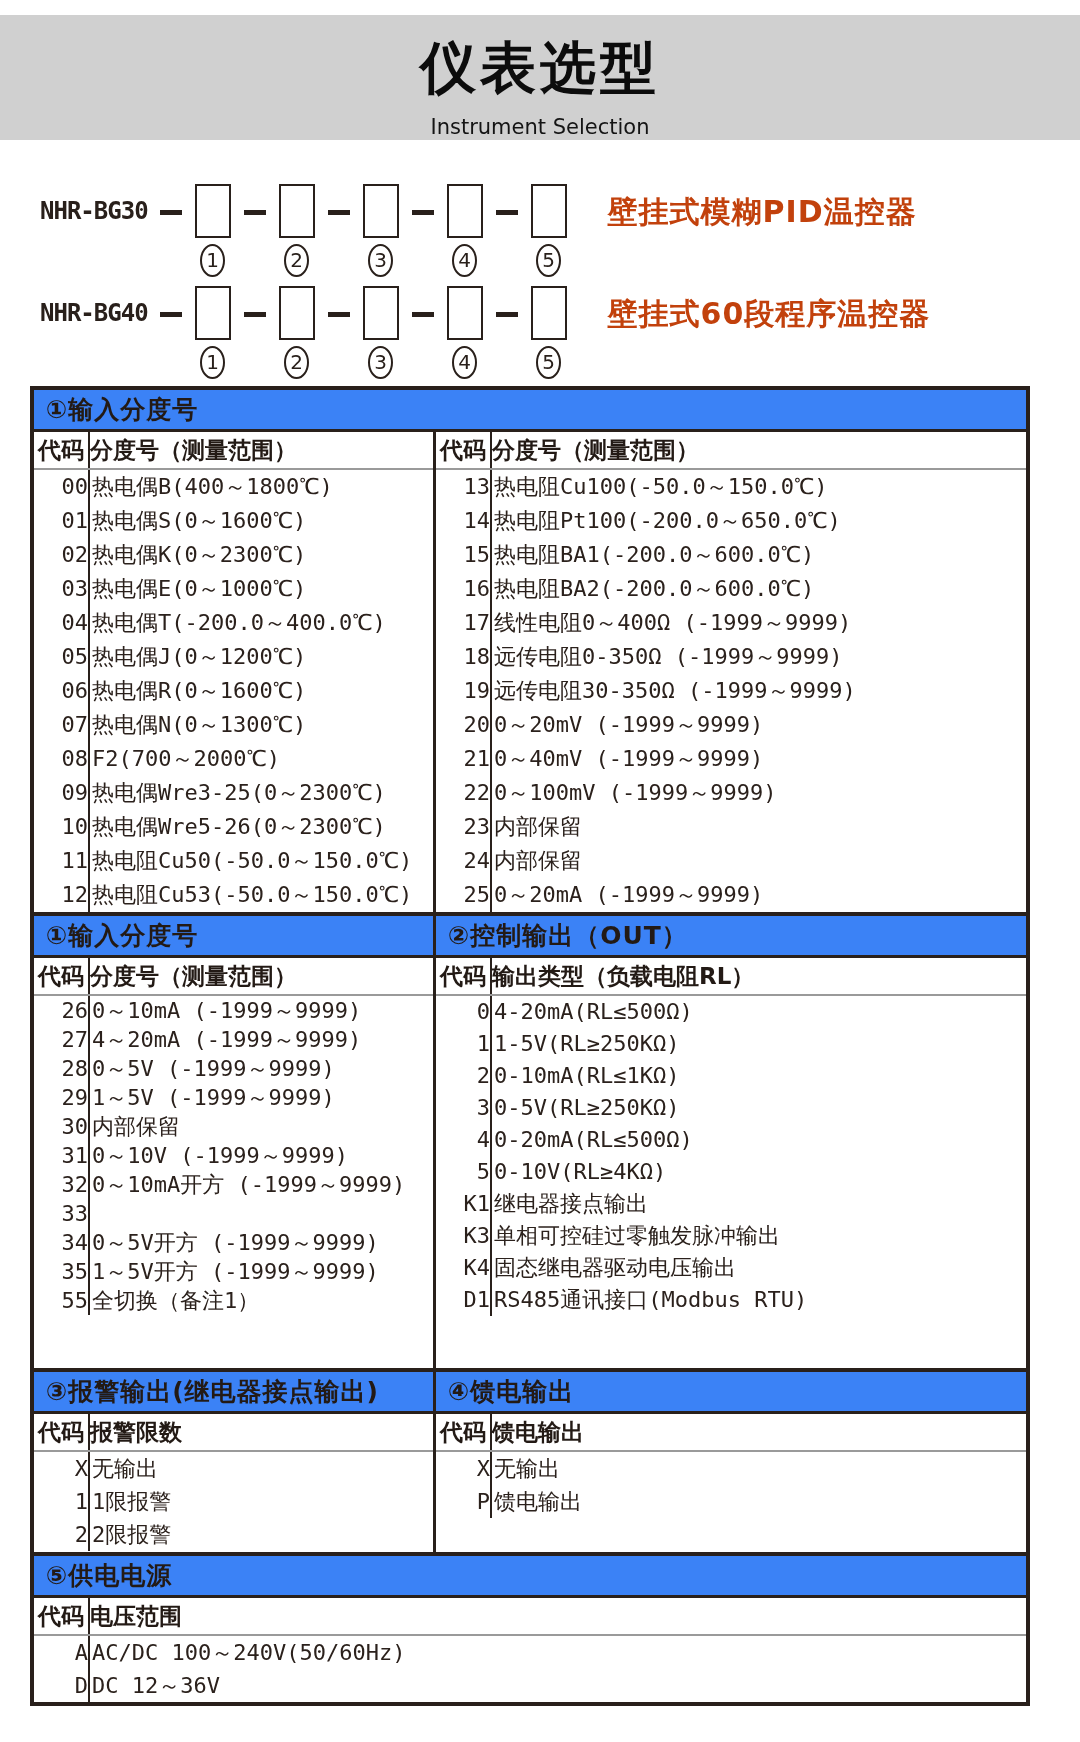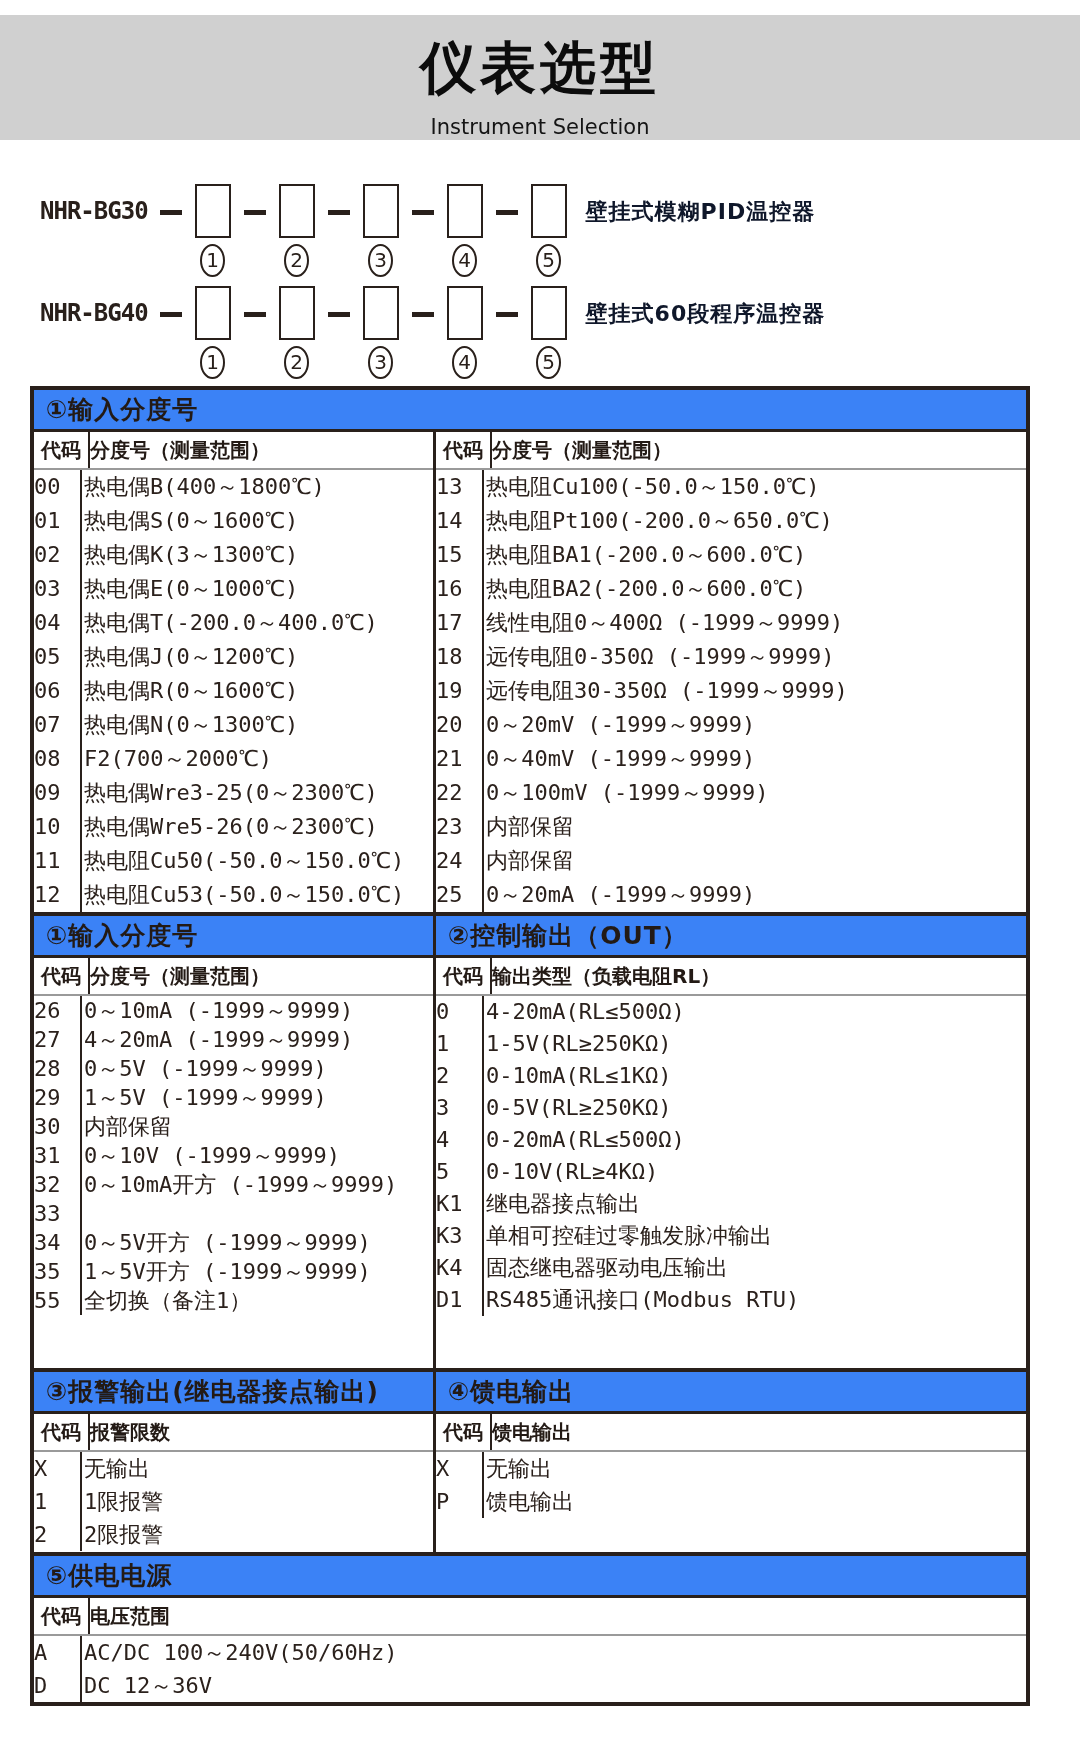--- a/index.html
+++ b/index.html
@@ -37,22 +37,22 @@
   }
   .dash { width:22px; height:5px; background:#29201b; margin:26px 12px 0 12px; flex-shrink:0; }
   .slot { display:flex; flex-direction:column; align-items:center; width:38px; flex-shrink:0; }
   .slot-box { width:36px; height:54px; border:2px solid #29201b; background:#fff; }
   .slot-circle {
     width:25px; height:33px; border:2px solid #29201b; border-radius:50%;
     margin-top:6px; text-align:center; line-height:29px; font-size:20px;
     font-family:"DejaVu Sans", sans-serif; color:#29201b;
   }
   .model-desc {
-    margin-left:18px; font-size:22px; font-weight:bold; line-height:56px;
-    letter-spacing:1px; color:#0f172a; white-space:nowrap;
+    margin-left:40px; font-size:30px; font-weight:bold; line-height:56px;
+    letter-spacing:1px; color:#c2410c; white-space:nowrap;
   }
 
   
   .seltable {
     margin:4px 0 0 30px; width:1000px;
     border:4px solid #29201b; background:#fff;
   }
   .sec { border-top:4px solid #29201b; }
   .sec.first { border-top:none; }
   .band {
@@ -62,27 +62,27 @@
   .band-title {
     font-size:25px; font-weight:bold; padding-left:12px; letter-spacing:1px;
     color:#231a15; white-space:nowrap;
   }
   .split { display:flex; align-items:stretch; }
   .half-left { width:402px; flex-shrink:0; border-right:3px solid #29201b; }
   .half-right { flex:1; min-width:0; }
   .colhead {
     height:38px; display:flex; align-items:center;
     border-bottom:2px solid #9a9a9a;
-    font-size:20px; font-weight:bold; color:#231a15; white-space:nowrap;
+    font-size:23px; font-weight:bold; color:#231a15; white-space:nowrap;
   }
   .hcode { width:56px; flex-shrink:0; text-align:center; border-right:2px solid #29201b; line-height:36px; height:100%;}
   .hdesc { }
   .rows { overflow:hidden; }
   .trow { display:flex; font-family:"DejaVu Sans Mono", monospace; font-size:22px; color:#2b211c; white-space:nowrap; }
-  .tcode { width:48px; flex-shrink:0; text-align:left; border-right:2px solid #29201b; }
+  .tcode { width:56px; flex-shrink:0; text-align:right; border-right:2px solid #29201b; }
   .tdesc { padding-left:2px; overflow:hidden; }
   
   .s1 .rows { height:442px; }
   .s1 .trow { height:34px; line-height:34px; }
   .s2 .rows { height:372px; }
   .s2 .half-left .trow { height:29px; line-height:29px; }
   .s2 .half-right .trow { height:32px; line-height:32px; }
   .s3 .rows { height:100px; }
   .s3 .trow { height:33px; line-height:33px; }
   .s4 .rows { height:66px; }
@@ -181,21 +181,21 @@
                 <span class="tdesc">热电偶B(400～1800℃)</span>
               </div>
 
               <div class="trow">
                 <span class="tcode">01</span>
                 <span class="tdesc">热电偶S(0～1600℃)</span>
               </div>
 
               <div class="trow">
                 <span class="tcode">02</span>
-                <span class="tdesc">热电偶K(3～1300℃)</span>
+                <span class="tdesc">热电偶K(0～2300℃)</span>
               </div>
 
               <div class="trow">
                 <span class="tcode">03</span>
                 <span class="tdesc">热电偶E(0～1000℃)</span>
               </div>
 
               <div class="trow">
                 <span class="tcode">04</span>
                 <span class="tdesc">热电偶T(-200.0～400.0℃)</span>

